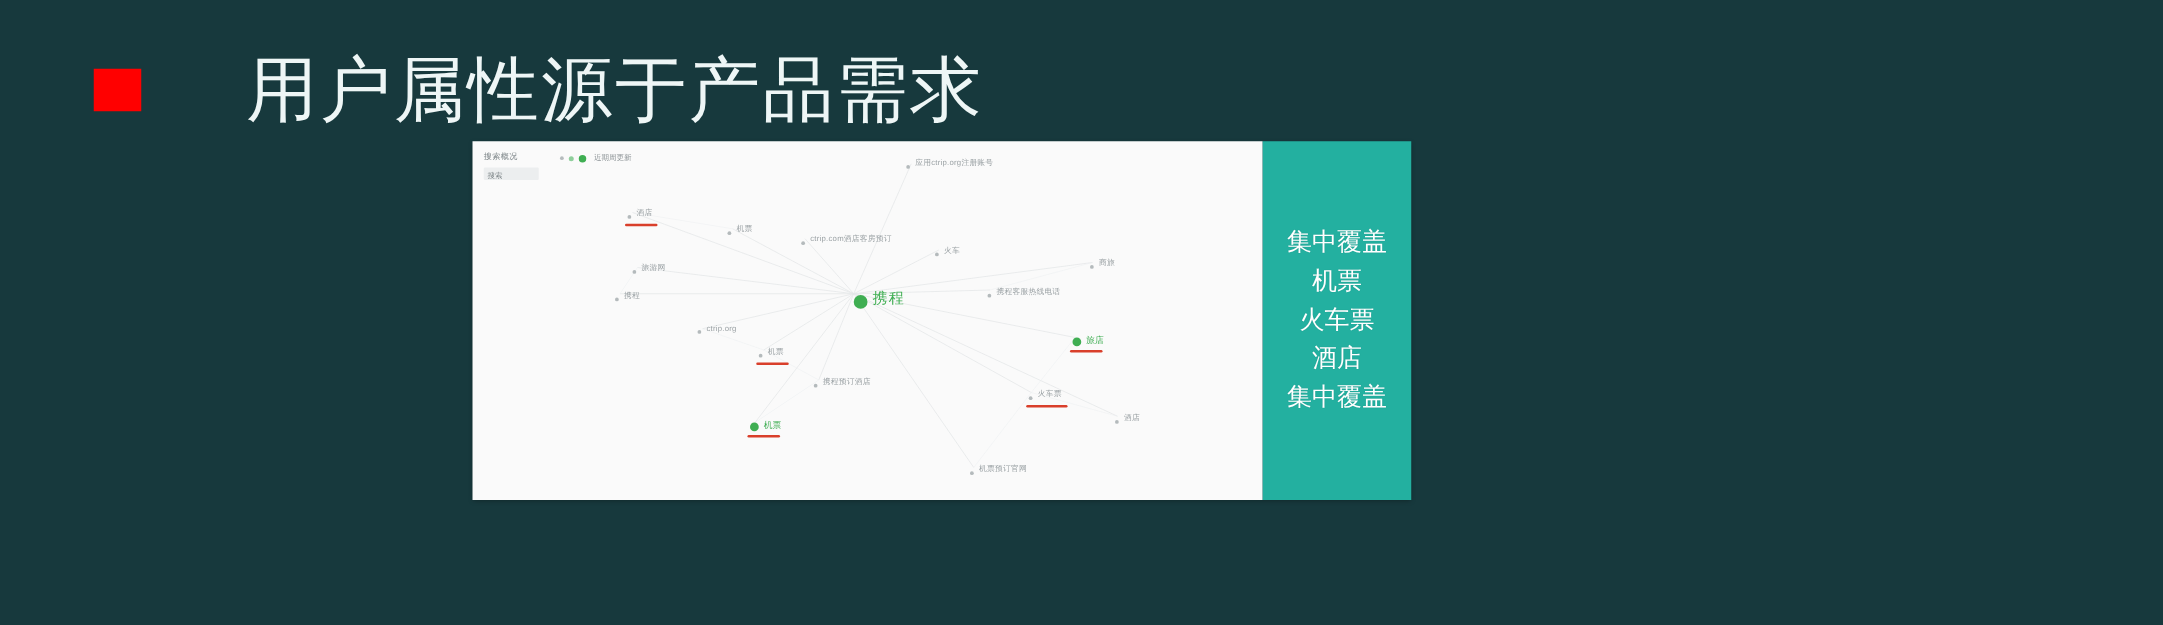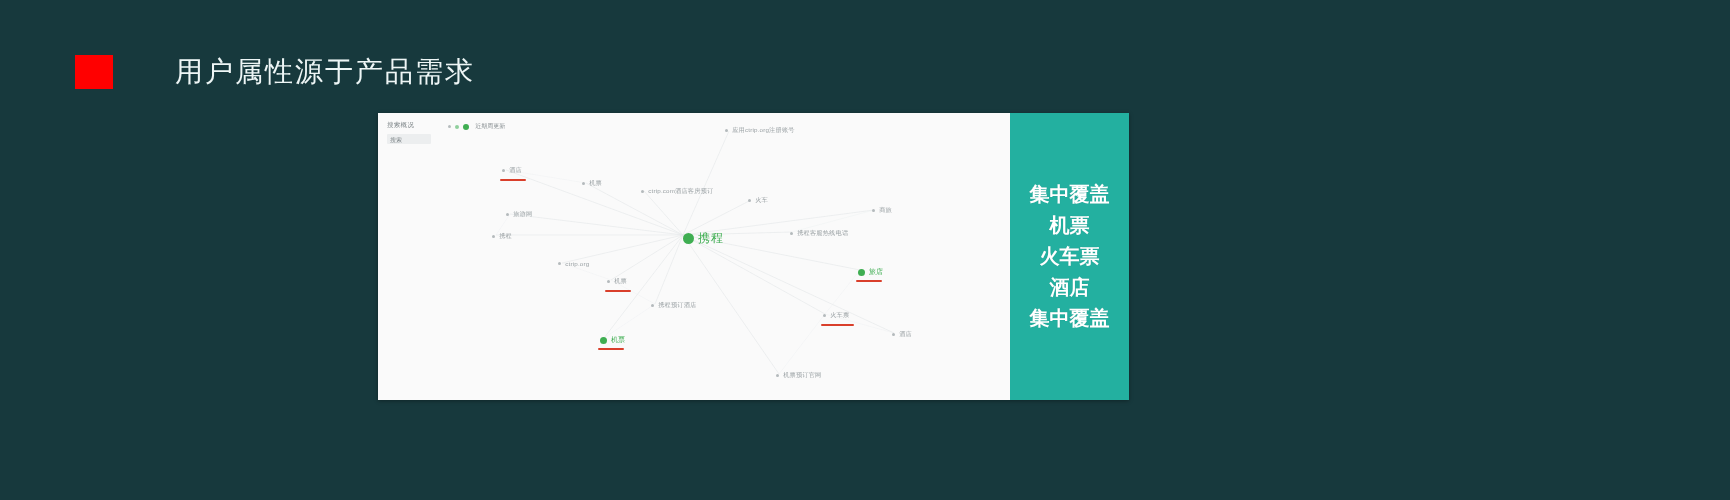--- a/index.html
+++ b/index.html
@@ -5,45 +5,45 @@
   html,body{margin:0;padding:0;}
   body{
     width:1730px;height:500px;
     background:#17393d;
     font-family:"Liberation Sans","DejaVu Sans",sans-serif;
     overflow:hidden;position:relative;
   }
   
   #title-row{position:absolute;left:0;top:40px;width:100%;height:64px;display:flex;align-items:center;}
   #bullet{width:38px;height:34px;background:#ff0000;margin-left:75px;flex:none;}
-  #page-title{margin-left:62px;color:#eef6f6;font-size:28px;font-weight:400;letter-spacing:2px;white-space:nowrap;}
+  #page-title{margin-left:84px;color:#eef6f6;font-size:57px;font-weight:400;letter-spacing:2px;white-space:nowrap;}
 
   
   #card{position:absolute;left:378px;top:113px;width:751px;height:287px;display:flex;
         box-shadow:0 1px 4px rgba(0,0,0,.35);}
   #graph-panel{position:relative;width:632px;height:100%;background:#fafafa;overflow:hidden;}
   #sidebar{width:119px;height:100%;background:#23b0a0;display:flex;flex-direction:column;
            align-items:center;justify-content:center;}
-  .side-line{color:#ffffff;font-size:20px;font-weight:700;line-height:31px;white-space:nowrap;text-shadow:0 0 1px rgba(0,0,0,.15);}
+  .side-line{color:#ffffff;font-size:20px;font-weight:400;line-height:31px;white-space:nowrap;text-shadow:0 0 1px rgba(0,0,0,.15);}
 
   
   #panel-header{position:absolute;left:9px;top:8px;display:flex;align-items:flex-start;gap:34px;}
   #header-title{font-size:6.5px;color:#7d8588;letter-spacing:.3px;white-space:nowrap;}
   #legend{display:flex;align-items:center;gap:4px;margin-top:1px;}
   .lg-dot{border-radius:50%;display:inline-block;}
   .lg-dot.d1{width:3px;height:3px;background:#b6bcbe;}
   .lg-dot.d2{width:4px;height:4px;background:#8fcf9c;}
   .lg-dot.d3{width:6px;height:6px;background:#3fae52;}
   #legend-label{font-size:6px;color:#8b9295;margin-left:2px;white-space:nowrap;}
   #mode-chip{position:absolute;left:9px;top:21px;width:44px;height:10px;background:#eceeef;border-radius:1px;}
   #mode-chip span{position:absolute;left:3px;top:1.5px;font-size:6px;color:#7d8588;}
 
   
   #edges{position:absolute;left:0;top:0;width:632px;height:287px;}
-  .node{position:absolute;display:flex;align-items:center;gap:4px;white-space:nowrap;}
+  .node{position:absolute;display:flex;align-items:flex-end;gap:4px;white-space:nowrap;}
   .dot{border-radius:50%;flex:none;}
   .node.small .dot{width:3.2px;height:3.2px;background:#b4babc;}
   .node.small .lbl{font-size:6.2px;color:#9aa1a4;letter-spacing:.2px;}
   .node.green .dot{width:7px;height:7px;background:#3fae52;}
   .node.green .lbl{font-size:7px;color:#3fae52;}
   .node.hub .dot{width:11px;height:11px;background:#3fae52;}
   .node.hub .lbl{font-size:12px;color:#3fae52;letter-spacing:1px;}
   .underline{position:absolute;height:2px;background:#d93f2b;border-radius:1px;}
 </style>
 </head>

